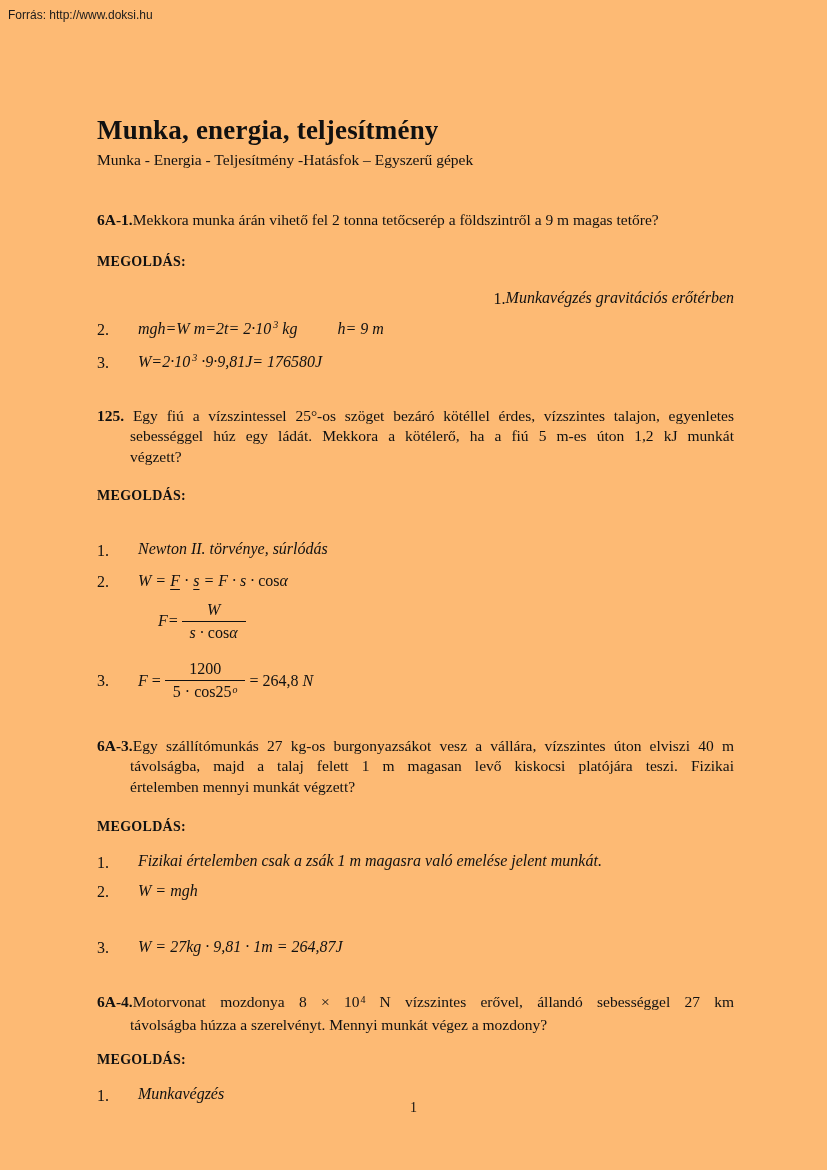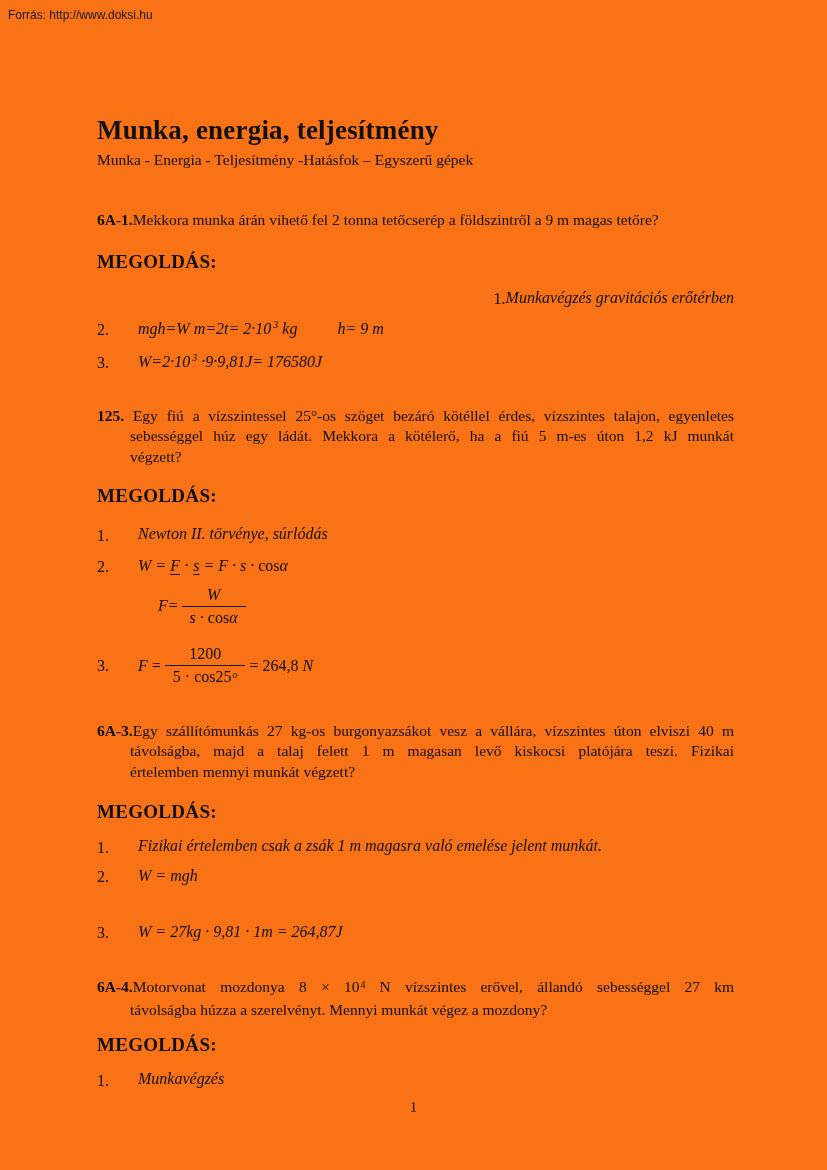--- a/index.html
+++ b/index.html
@@ -1,20 +1,20 @@
 <!DOCTYPE html>
 <html><head>
 <meta charset="utf-8">
 <style>
   html, body { margin: 0; padding: 0; background: #ffffff; }
   .page {
     position: relative;
     width: 827px;
     height: 1170px;
-    background: #f97316;
+    background: #fdba74;
     color: #111;
     font-family: "Liberation Serif", serif;
     overflow: hidden;
   }
   .source-line {
     position: absolute;
     top: 8px;
     left: 8px;
     font-family: "Liberation Sans", sans-serif;
     font-size: 12px;
@@ -38,21 +38,21 @@
     font-size: 15.5px;
     line-height: 20px;
   }
   .problem { font-size: 15.5px; line-height: 20.5px; }
   .pline { text-align: justify; }
   .pline.stretch { text-align-last: justify; }
   .pline.indent { padding-left: 33px; }
   .plabel { font-weight: bold; }
   .sol-heading {
     font-weight: bold;
-    font-size: 19px;
+    font-size: 14px;
     line-height: 20px;
     letter-spacing: 0.3px;
   }
   .step { font-size: 16px; line-height: 20px; }
   .step-num {
     display: inline-block;
     width: 41px;
     font-style: normal;
     vertical-align: middle;
   }
@@ -96,21 +96,21 @@
     font-size: 14px;
   }
   
   .mt-p1    { margin-top: 40px; }
   .mt-meg1  { margin-top: 21px; }
   .mt-s11   { margin-top: 16px; text-align: right; }
   .mt-s12   { margin-top: 10px; }
   .mt-s13   { margin-top: 11px; }
   .mt-p2    { margin-top: 32px; }
   .mt-meg2  { margin-top: 19px; }
-  .mt-s21   { margin-top: 18px; }
+  .mt-s21   { margin-top: 33px; }
   .mt-s22   { margin-top: 10px; }
   .mt-frac  { margin-top: 8px; }
   .mt-s23   { margin-top: 16px; }
   .mt-p3    { margin-top: 32px; }
   .mt-meg3  { margin-top: 20px; }
   .mt-s31   { margin-top: 14px; }
   .mt-s32   { margin-top: 8px; }
   .mt-s33   { margin-top: 35px; }
   .mt-p4    { margin-top: 34px; }
   .mt-meg4  { margin-top: 15px; }

